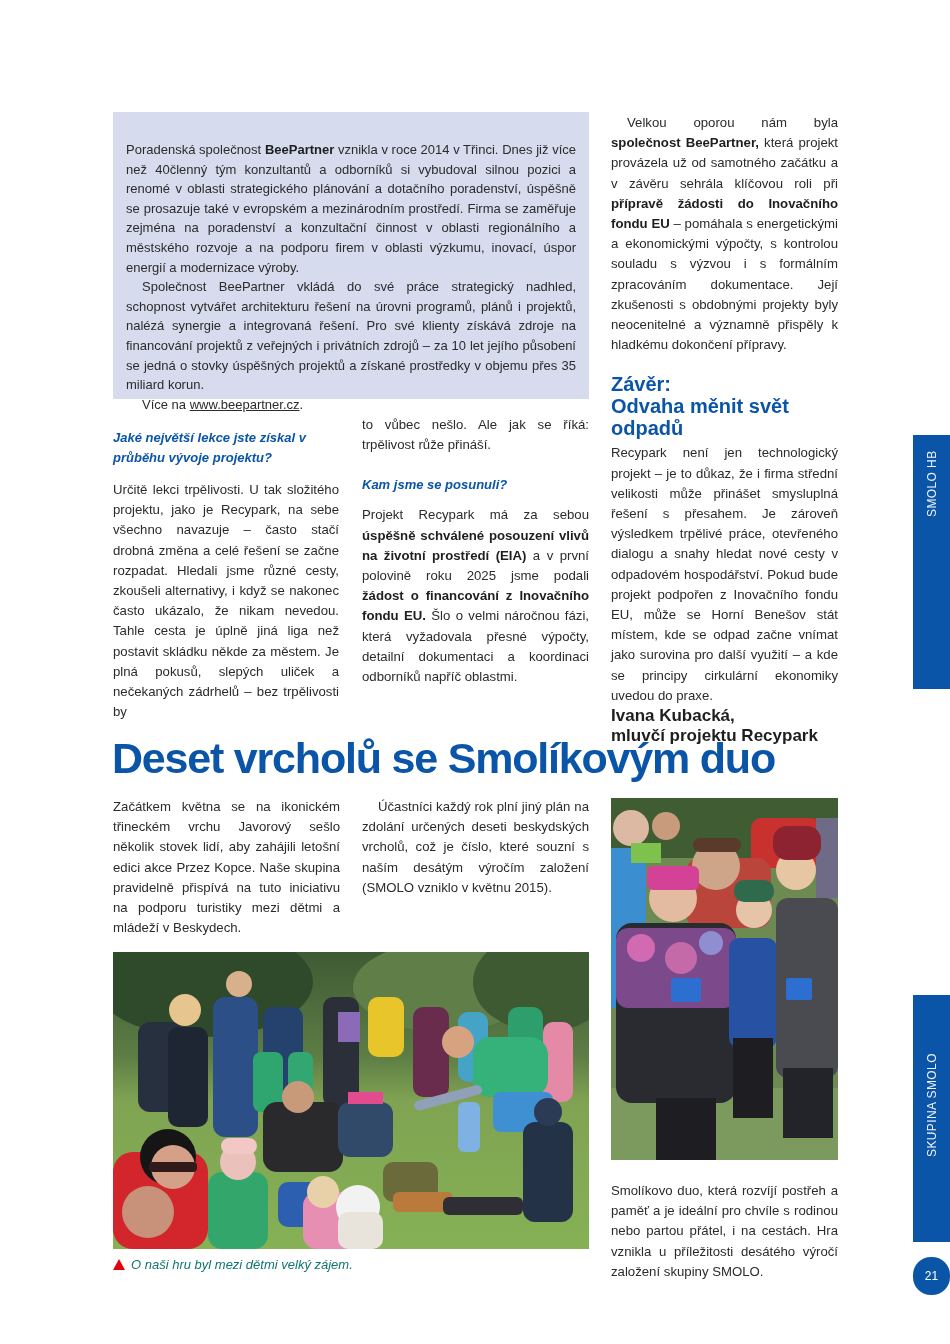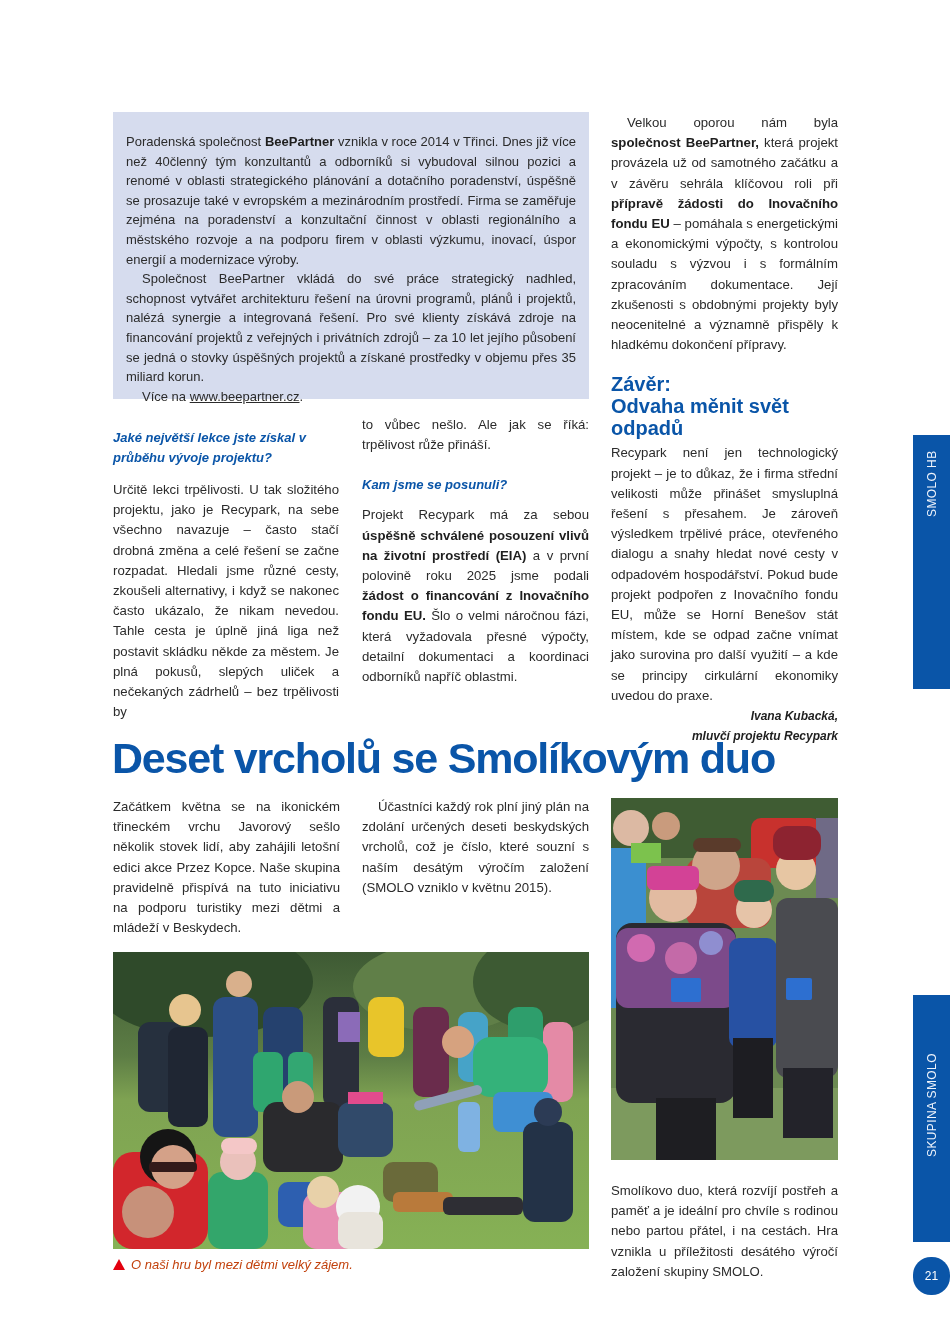--- a/index.html
+++ b/index.html
@@ -8,42 +8,42 @@
     font-family: "Liberation Sans", sans-serif; color: #2a2a2a; overflow: hidden;
   }
   .abs { position: absolute; }
   p { margin: 0; }
   .txt { font-size: 13.2px; line-height: 20.2px; text-align: justify; hyphens: manual; color: #2b2b2b; }
   .ind { text-indent: 16px; }
   b, strong { font-weight: bold; color: #1e1e1e; }
   
   .infobox {
     left: 113px; top: 112px; width: 476px; height: 287px;
-    background: #d6dcee; box-sizing: border-box; padding: 20px 13px 0 13px;
+    background: #d6dcee; box-sizing: border-box; padding: 28px 13px 0 13px;
   }
   .infobox .txt { font-size: 13px; line-height: 19.6px; }
   .infobox a { color: #2b2b2b; text-decoration: underline; }
   .q {
     color: #0a55a8; font-style: italic; font-weight: bold; font-size: 13px; line-height: 20px;
   }
   .h3 { color: #0a55a8; font-weight: bold; font-size: 20px; line-height: 22px; }
   .title {
     left: 112px; top: 730px; font-size: 43px; font-weight: bold; color: #0a55a8;
     letter-spacing: -1.2px; line-height: 56px; white-space: nowrap;
   }
-  .sig { text-align: right; font-weight: bold; font-size: 12px; line-height: 20.2px; color: #1e1e1e; font-style: italic; }
+  .sig { font-weight: bold; font-size: 17px; line-height: 20.2px; color: #1e1e1e; }
   .tab {
     background: #0a55a8; color: #ffffff; left: 913px; width: 37px;
   }
   .tab span {
     position: absolute; left: 50%; top: 0; transform-origin: 0 0;
     white-space: nowrap; font-size: 12px; letter-spacing: 0.4px; color: #eef3fb;
   }
   .photo { overflow: hidden; }
-  .caption { font-style: italic; font-size: 13px; color: #c2410c; line-height: 18px; }
+  .caption { font-style: italic; font-size: 13px; color: #0f766e; line-height: 18px; }
   .tri { display:inline-block; width:0; height:0; border-left:6px solid transparent; border-right:6px solid transparent; border-bottom:11px solid #e3000f; margin-right:6px; vertical-align:-1px; }
 </style>
 </head>
 <body>
 
 <div class="abs infobox">
   <p class="txt"><span>Poradenská společnost </span><b>BeePartner</b><span> vznikla v roce 2014 v Třinci. Dnes již více než 40členný tým konzultantů a odborníků si vybudoval silnou pozici a renomé v oblasti strategického plánování a dotačního poradenství, úspěšně se prosazuje také v evropském a mezinárodním prostředí. Firma se zaměřuje zejména na poradenství a konzultační činnost v oblasti regionálního a městského rozvoje a na podporu firem v oblasti výzkumu, inovací, úspor energií a modernizace výroby.</span></p>
   <p class="txt ind">Společnost BeePartner vkládá do své práce strategický nadhled, schopnost vytvářet architekturu řešení na úrovni programů, plánů i projektů, nalézá synergie a integrovaná řešení. Pro své klienty získává zdroje na financování projektů z veřejných i privátních zdrojů – za 10 let jejího působení se jedná o stovky úspěšných projektů a získané prostředky v objemu přes 35 miliard korun.</p>
   <p class="txt ind"><span>Více na </span><a>www.beepartner.cz</a><span>.</span></p>
 </div>

